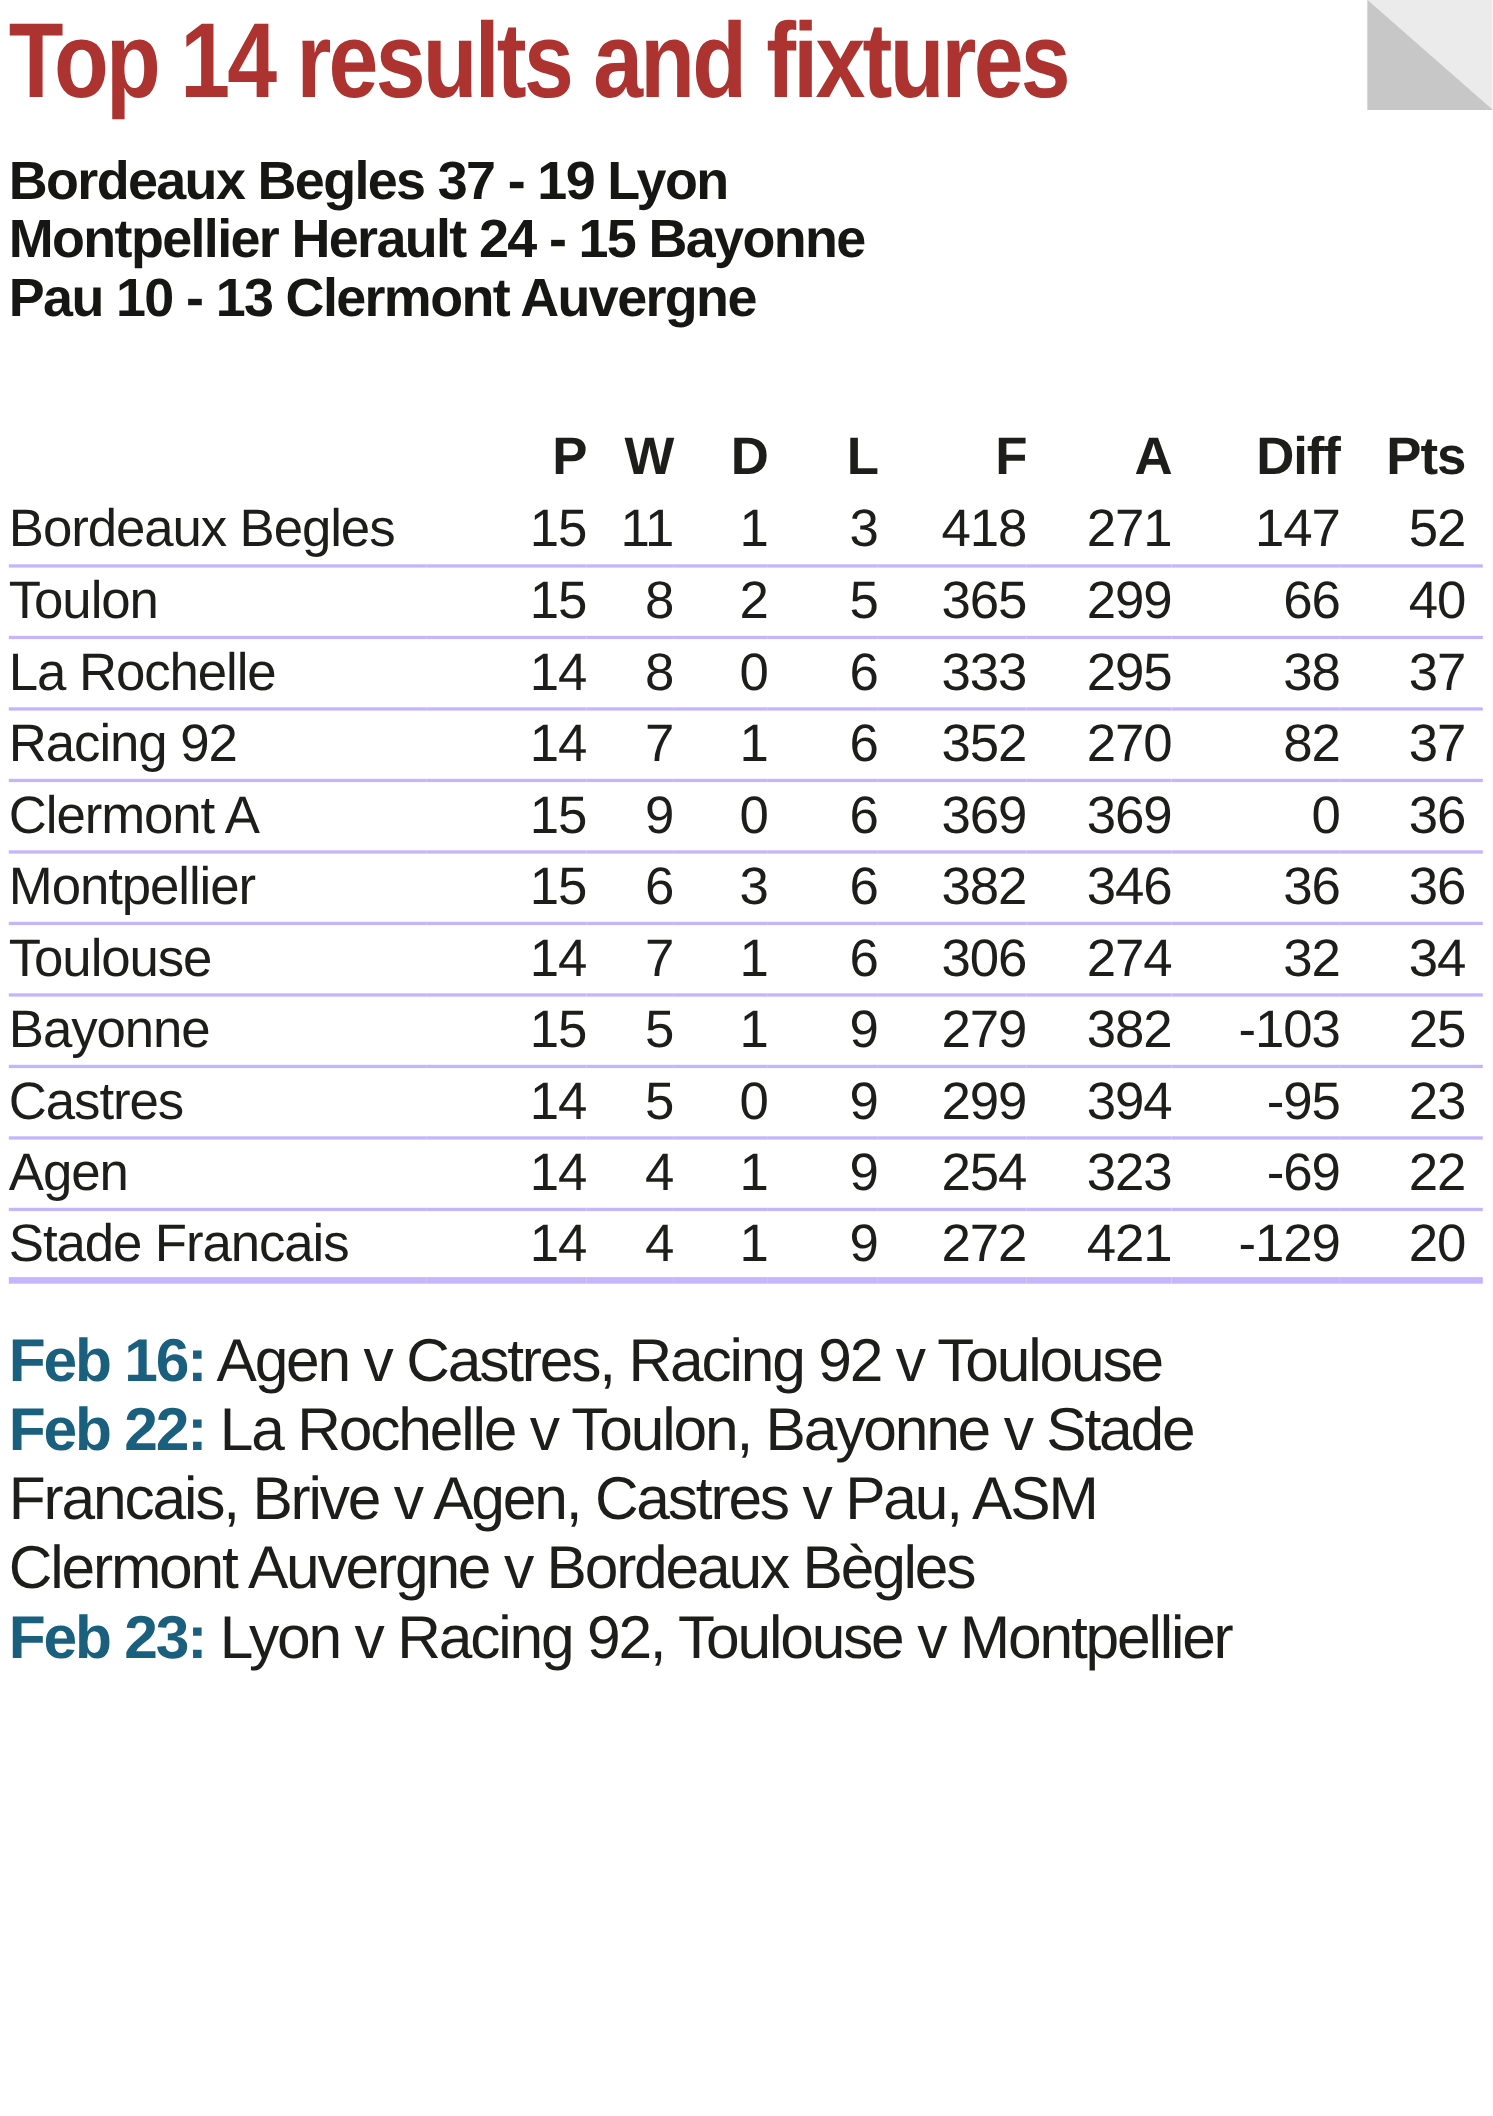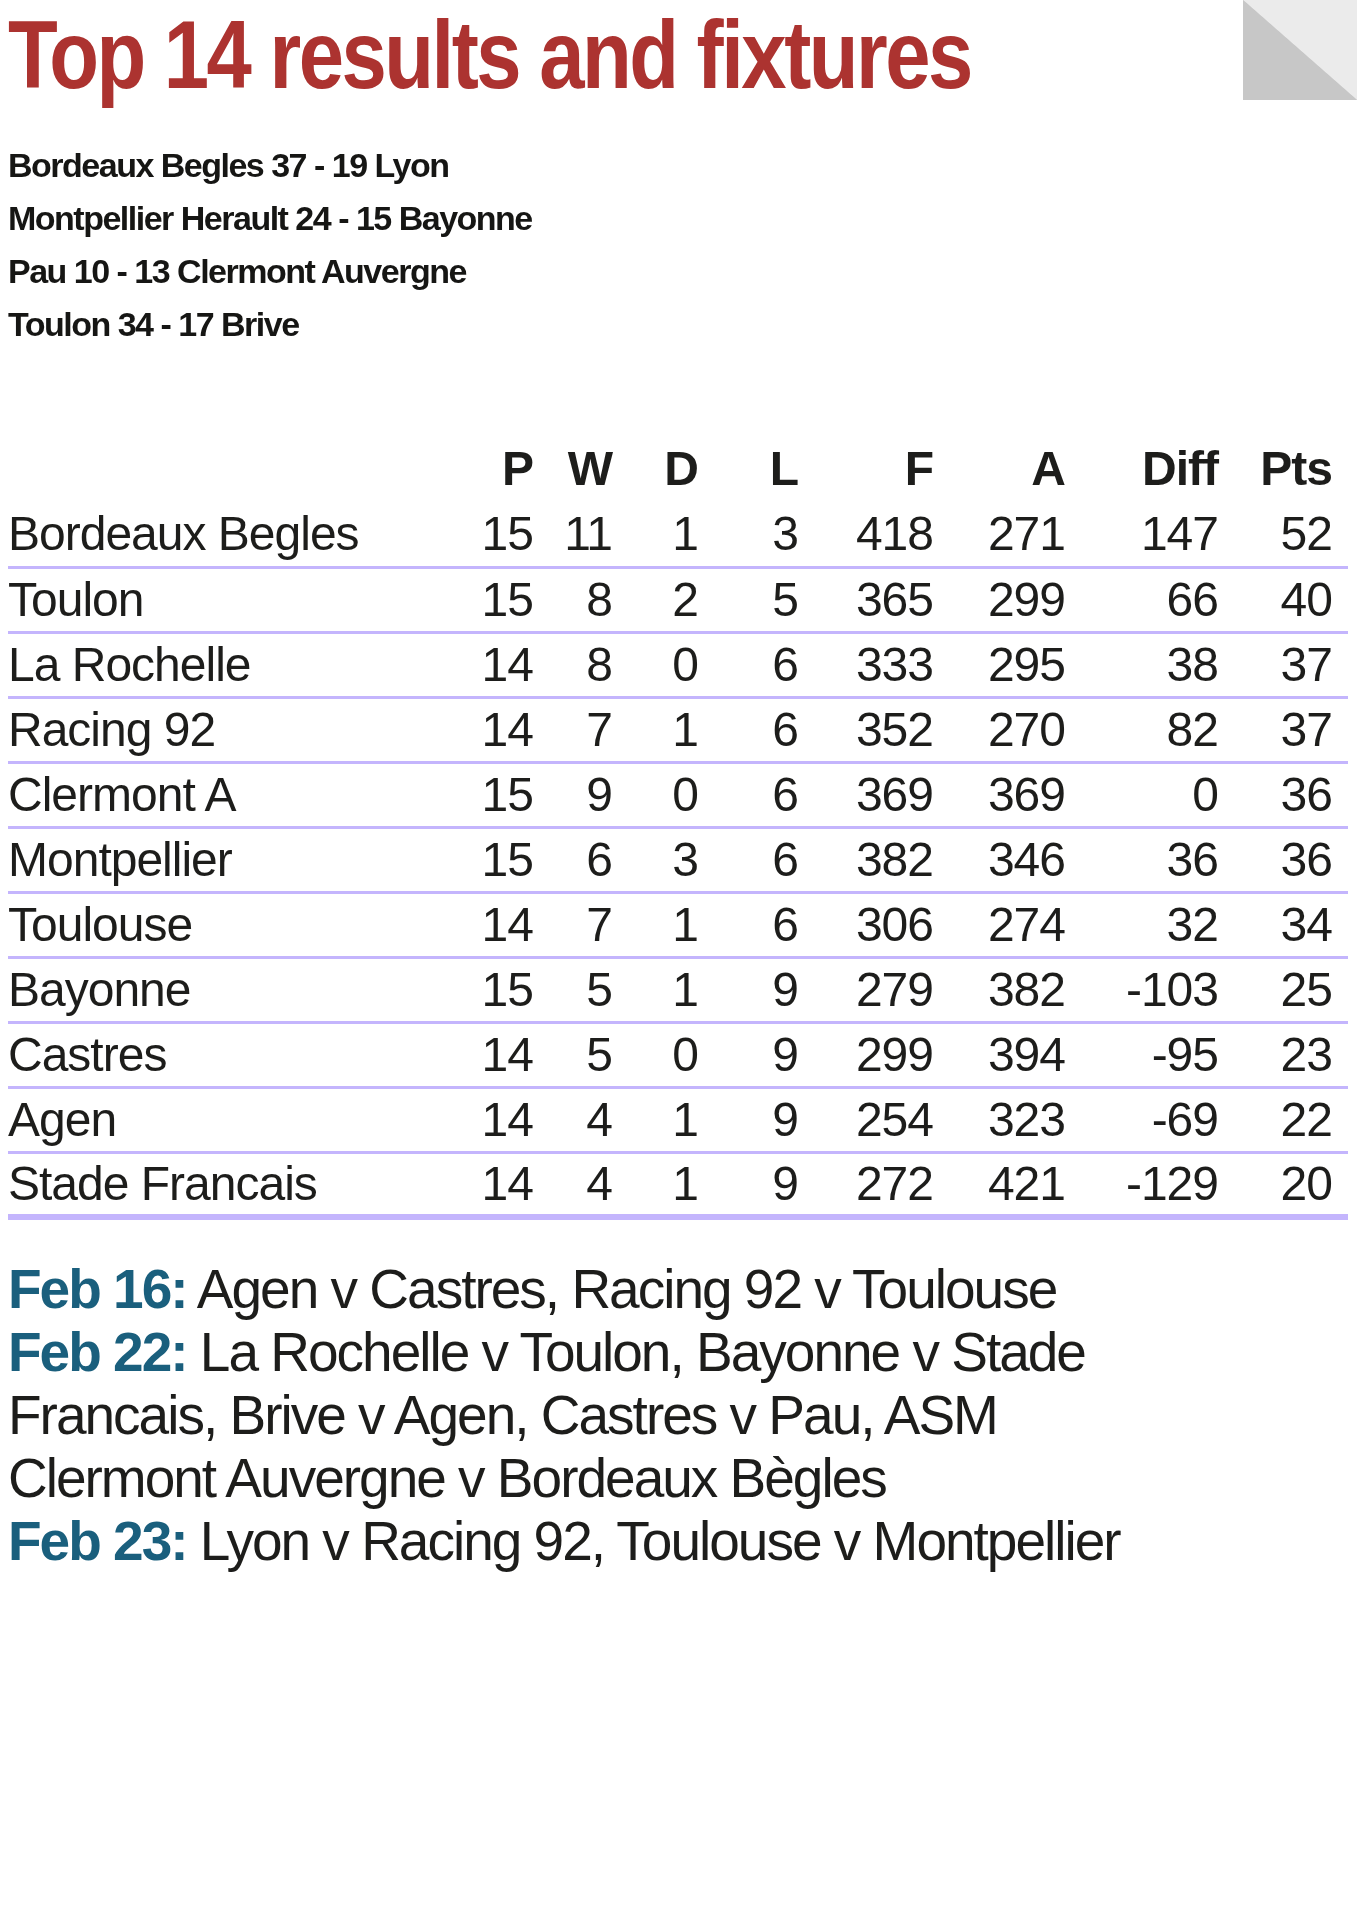--- a/index.html
+++ b/index.html
@@ -23,21 +23,21 @@
     margin:6px 0 0 8px;
     font-size:97px; line-height:1.0; font-weight:700;
     letter-spacing:-3px;
     color:#ac3330;
     white-space:nowrap;
     transform:scaleX(0.84); transform-origin:0 50%;
   }
   
   .results { margin:36px 0 0 8px; }
   .result-line {
-    font-size:34px; line-height:53px; font-weight:700;
+    font-size:49px; line-height:53px; font-weight:700;
     letter-spacing:-1.5px; color:#161614; white-space:nowrap;
   }
   
   table.standings {
     border-collapse:collapse; table-layout:fixed;
     width:1340px; margin:66px 0 0 8px;
   }
   table.standings th {
     height:85px; vertical-align:bottom;
     font-size:48px; font-weight:700; letter-spacing:-1px;
@@ -68,21 +68,20 @@
 <div class="page">
 
   <div class="corner"></div>
 
   <h1 class="title">Top 14 results and fixtures</h1>
 
   <div class="results">
       <div class="result-line">Bordeaux Begles 37 - 19 Lyon</div>
       <div class="result-line">Montpellier Herault 24 - 15 Bayonne</div>
       <div class="result-line">Pau 10 - 13 Clermont Auvergne</div>
-      <div class="result-line">Toulon 34 - 17 Brive</div>
     </div>
 
   <table class="standings">
     <colgroup>
       <col style="width:380px">
       <col style="width:145px">
       <col style="width:79px">
       <col style="width:86px">
       <col style="width:100px">
       <col style="width:135px">

